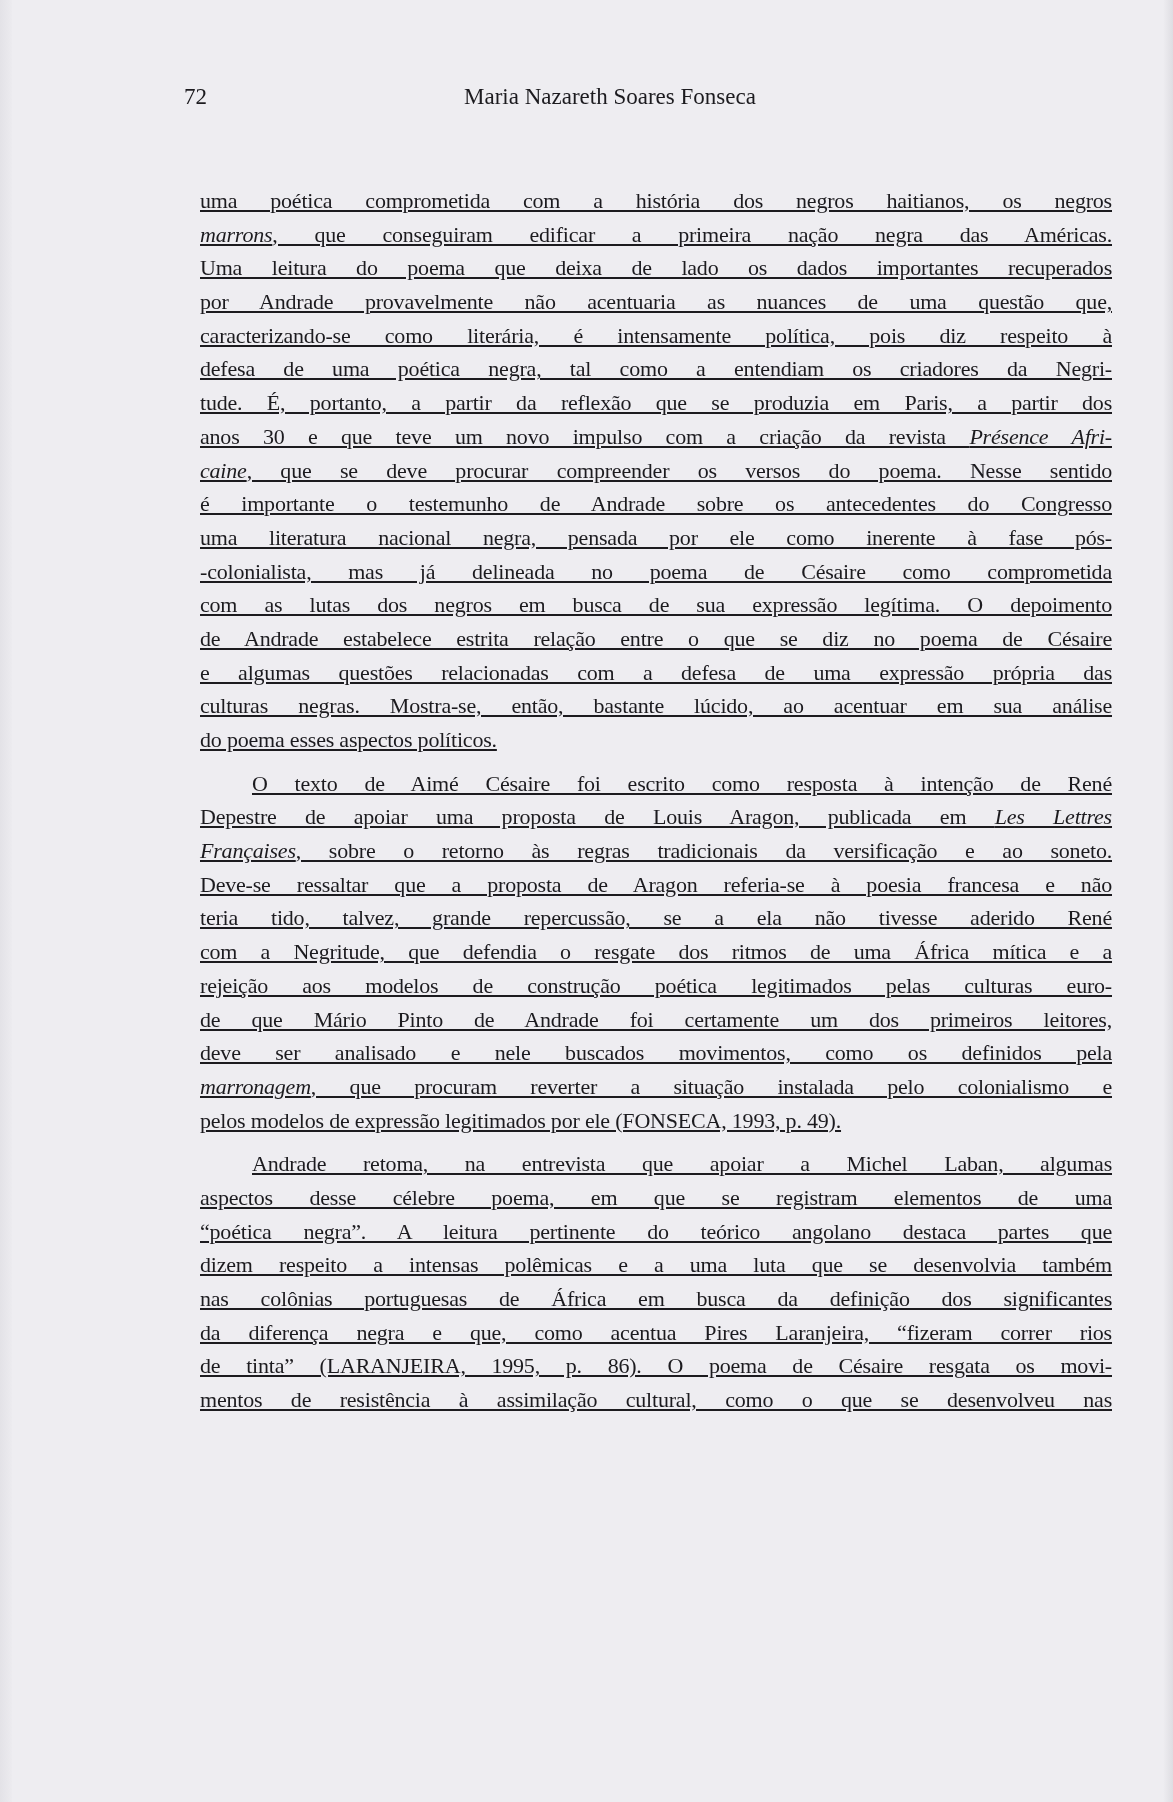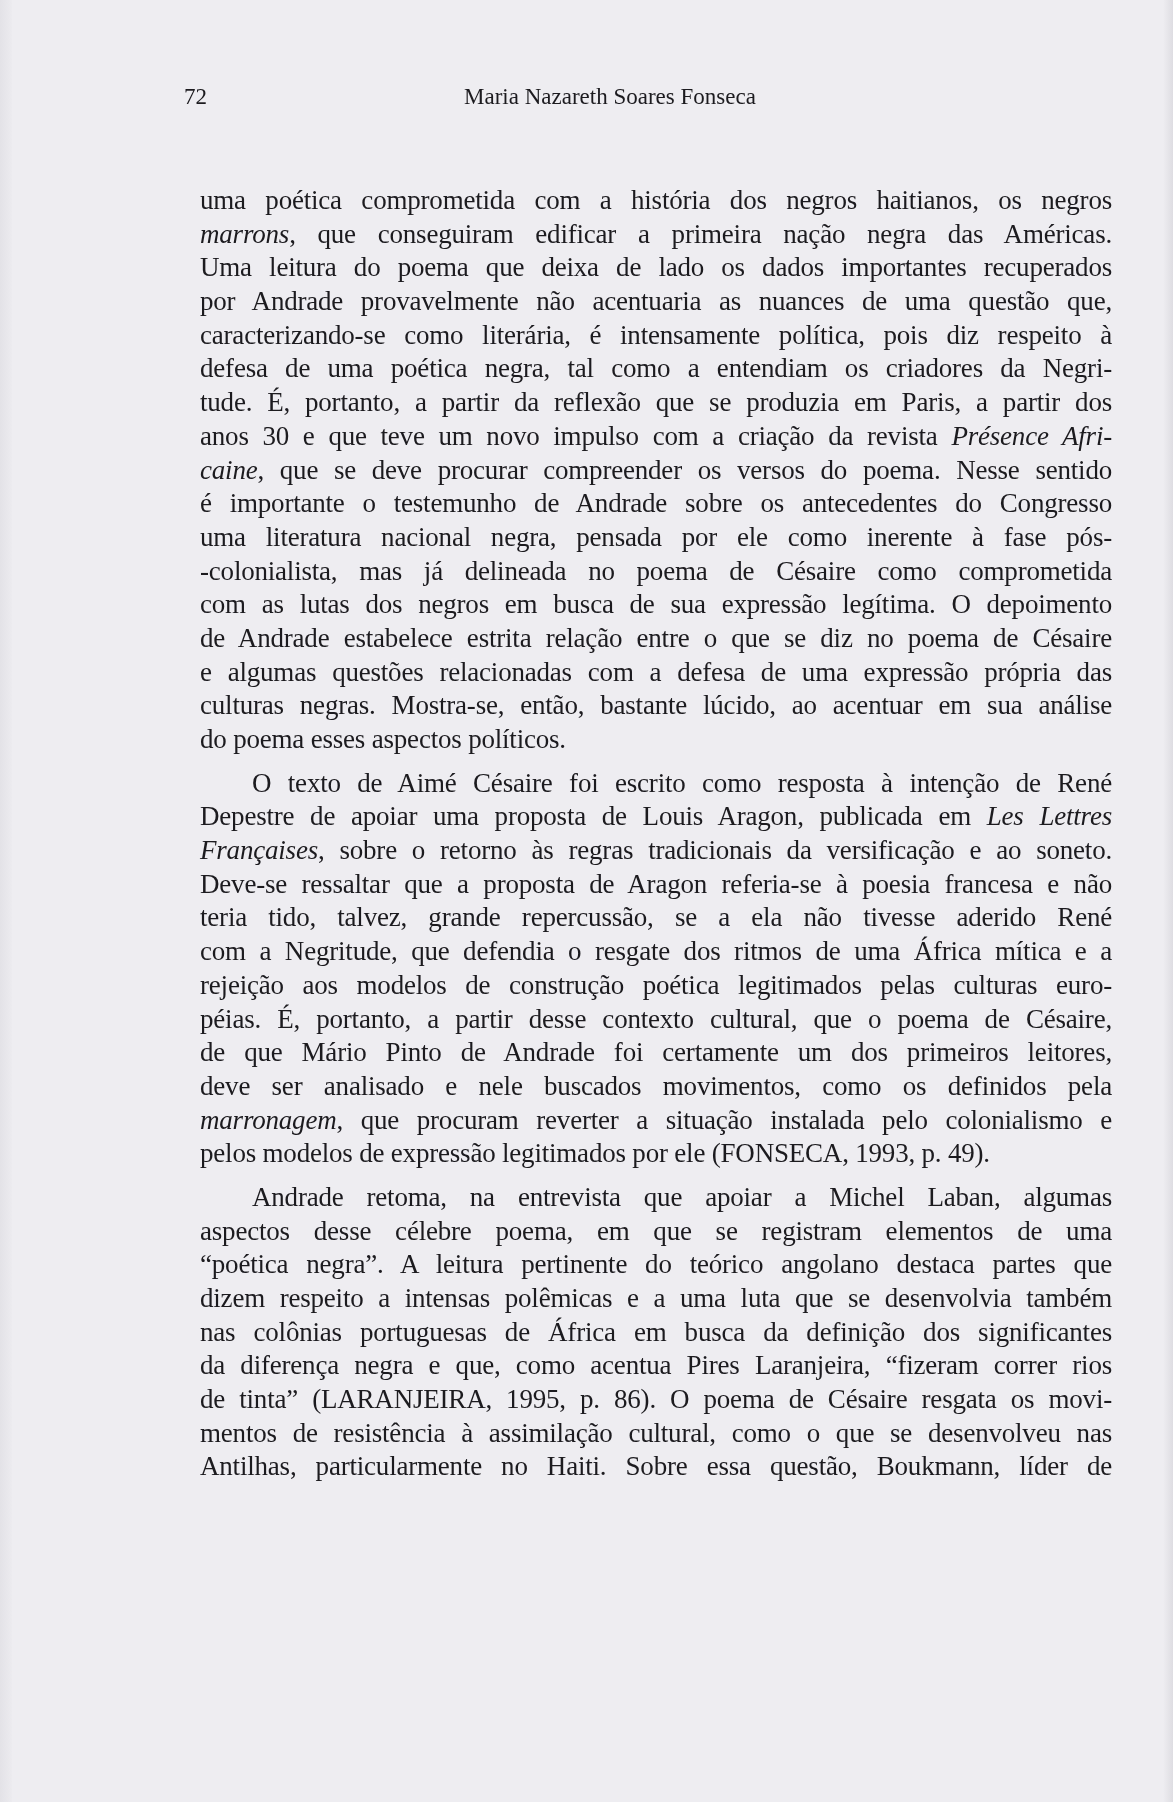--- a/index.html
+++ b/index.html
@@ -44,22 +44,23 @@
     .running-title {
       position: absolute;
       left: 280px;
       top: 0;
     }
     .body-text {
       position: absolute;
       top: 184px;
       left: 200px;
       width: 912px;
-      font-size: 27px;
+      font-size: 22px;
       letter-spacing: -0.2px;
+      text-decoration: underline;
     }
     .line {
       display: block;
       height: 33.7px;
       line-height: 33.7px;
       white-space: nowrap;
       text-align: justify;
       text-align-last: justify;
     }
     .line.last {
@@ -109,33 +110,31 @@
   <div class="para-gap"></div>
 
   <div class="paragraph">
     <span class="line indent">O texto de Aimé Césaire foi escrito como resposta à intenção de René</span>
     <span class="line"><span>Depestre de apoiar uma proposta de Louis Aragon, publicada em </span><em>Les Lettres</em></span>
     <span class="line"><em>Françaises</em><span>, sobre o retorno às regras tradicionais da versificação e ao soneto.</span></span>
     <span class="line">Deve-se ressaltar que a proposta de Aragon referia-se à poesia francesa e não</span>
     <span class="line">teria tido, talvez, grande repercussão, se a ela não tivesse aderido René</span>
     <span class="line">com a Negritude, que defendia o resgate dos ritmos de uma África mítica e a</span>
     <span class="line">rejeição aos modelos de construção poética legitimados pelas culturas euro-</span>
-    <span class="line">péias. É, portanto, a partir desse contexto cultural, que o poema de Césaire,</span>
     <span class="line">de que Mário Pinto de Andrade foi certamente um dos primeiros leitores,</span>
     <span class="line">deve ser analisado e nele buscados movimentos, como os definidos pela</span>
     <span class="line"><em>marronagem</em><span>, que procuram reverter a situação instalada pelo colonialismo e</span></span>
     <span class="line last">pelos modelos de expressão legitimados por ele (FONSECA, 1993, p. 49).</span>
   </div>
 
   <div class="para-gap"></div>
 
   <div class="paragraph">
     <span class="line indent">Andrade retoma, na entrevista que apoiar a Michel Laban, algumas</span>
     <span class="line">aspectos desse célebre poema, em que se registram elementos de uma</span>
     <span class="line">“poética negra”. A leitura pertinente do teórico angolano destaca partes que</span>
     <span class="line">dizem respeito a intensas polêmicas e a uma luta que se desenvolvia também</span>
     <span class="line">nas colônias portuguesas de África em busca da definição dos significantes</span>
     <span class="line">da diferença negra e que, como acentua Pires Laranjeira, “fizeram correr rios</span>
     <span class="line">de tinta” (LARANJEIRA, 1995, p. 86). O poema de Césaire resgata os movi-</span>
     <span class="line">mentos de resistência à assimilação cultural, como o que se desenvolveu nas</span>
-    <span class="line">Antilhas, particularmente no Haiti. Sobre essa questão, Boukmann, líder de</span>
   </div>
 </div>
 
 </body></html>

